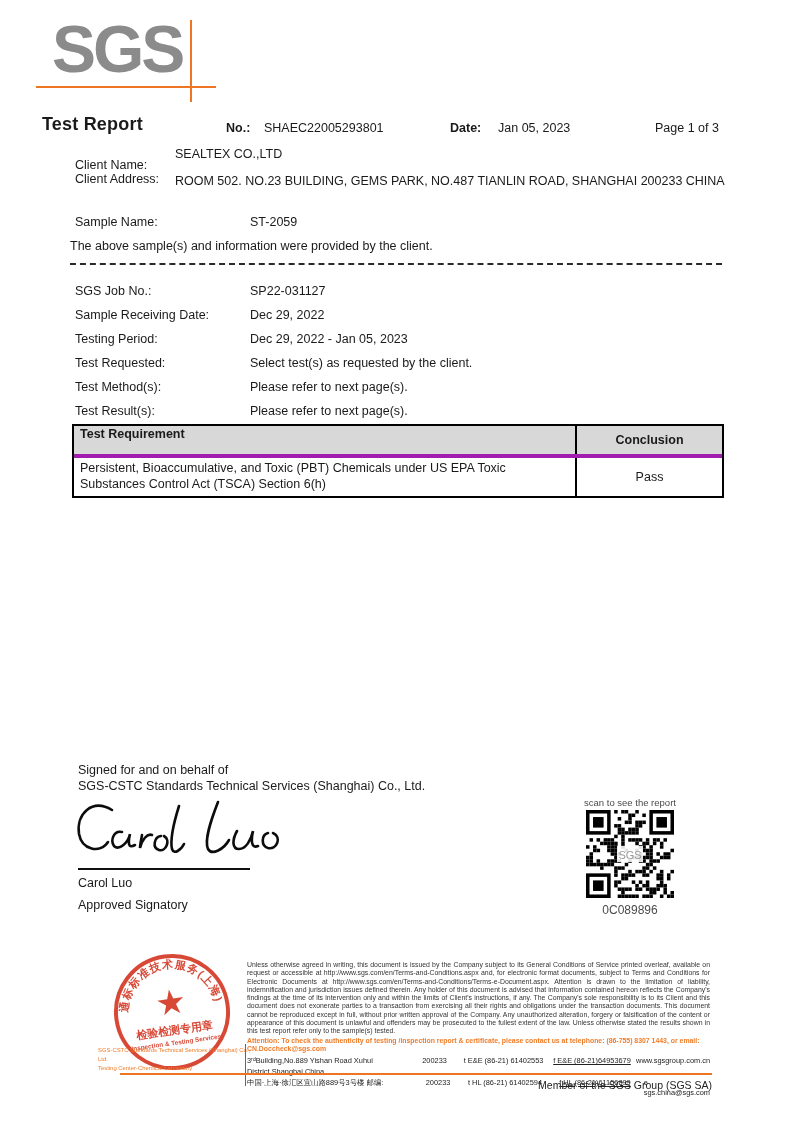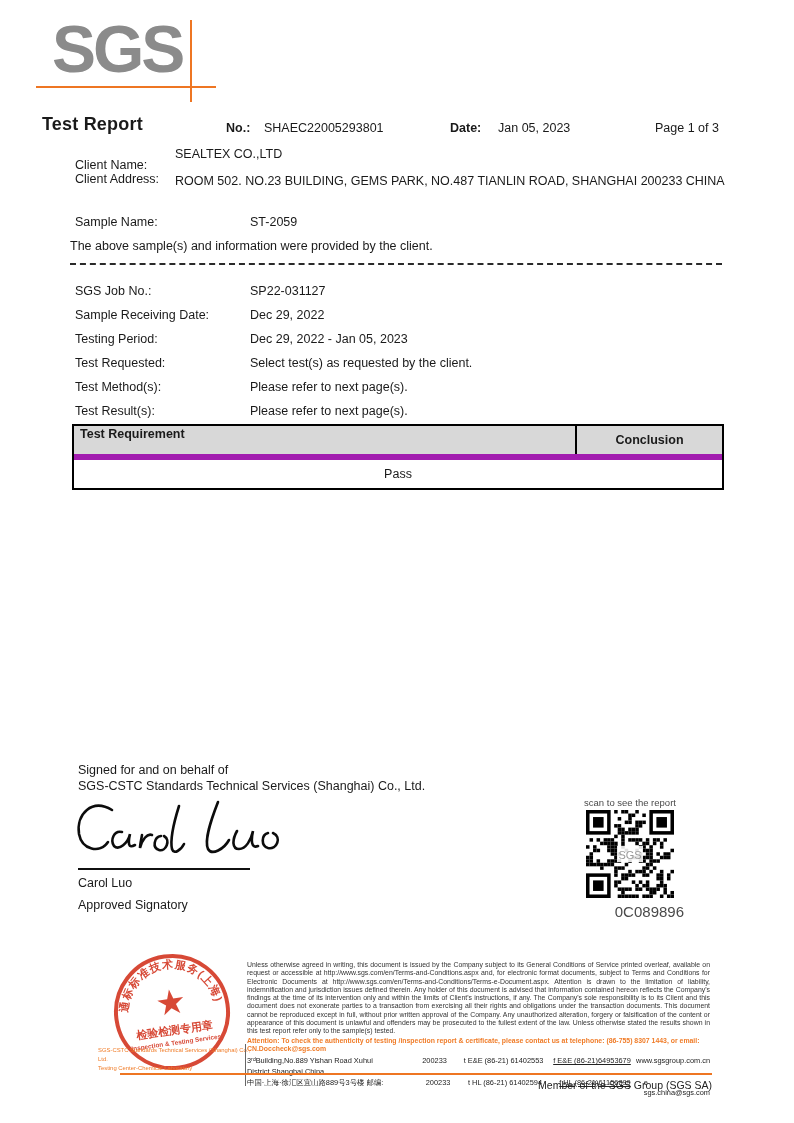--- a/index.html
+++ b/index.html
@@ -19,32 +19,32 @@
   .h12  { font-size:12.5px; }
   .bold { font-weight:bold; }
   
   .lbl { font-size:12.5px; }
   .val { font-size:12.5px; }
   .addr-val { width:552px; line-height:1.55; }
   .dashed-sep { left:70px; top:263px; width:652px; border-top:2px dashed #2a2a2a; }
   
   .tbl { left:72px; top:424px; width:652px; border:2px solid #000; }
   .tbl-row { display:flex; }
-  .tbl-head { background:#d8d8d8; border-bottom:6px solid #a21caf; }
+  .tbl-head { background:#d8d8d8; border-bottom:4px solid #a21caf; }
   .tc1 { width:503px; border-right:2px solid #000; padding:1px 6px 2px 6px; font-size:12.5px; }
   .tc2 { flex:1; padding:7px 6px; font-size:12.5px; display:flex; align-items:center; justify-content:center; text-align:center; }
   .tbl-head .tc1, .tbl-head .tc2 { font-weight:bold; }
   .tbl-body .tc1 { line-height:1.3; padding-top:2px; padding-bottom:3px; }
   
   .sig-svg path { fill:none; stroke:#0c0c0c; stroke-width:2.6; stroke-linecap:round; }
   .sig-line { left:78px; top:868px; width:172px; height:2px; background:#101010; }
   
   .qr-wrap { left:576px; top:797px; width:108px; text-align:center; }
   .qr-label { font-size:9.5px; color:#4a4a4a; margin-bottom:2px; }
-  .qr-code-label { font-size:15px; color:#4a4a4a; margin-top:1px;text-align:right; }
+  .qr-code-label { font-size:12px; color:#4a4a4a; margin-top:1px; }
   
   .legal-wrap { left:247px; top:961px; width:463px; }
   .legal { font-size:6.9px; line-height:1.2; text-align:justify; color:#333; }
   .attention { font-size:6.9px; line-height:1.2; color:#f07c28; font-weight:bold; margin-top:1px; }
   .addr-table { margin-top:3px; }
   .addr-row { display:flex; font-size:7.4px; color:#222; line-height:1.45; }
   .ac-addr { width:186px; } .ac-post { width:44px; } .ac-tel { width:95px; } .ac-fax { width:88px;text-decoration:underline; } .ac-web { flex:1; }
   .footer-vline { left:245px; top:1044px; width:1px; height:42px; background:#666; }
   .footer-hline { left:120px; top:1073px; width:592px; height:2px; background:#ee7623; }
   .member { left:400px; top:1079px; width:312px; text-align:right; font-size:10.5px; color:#222; }
@@ -91,20 +91,21 @@
   <div class="abs val" style="left:250px; top:380px;">Please refer to next page(s).</div>
   <div class="abs lbl" style="left:75px; top:404px;">Test Result(s):</div>
   <div class="abs val" style="left:250px; top:404px;">Please refer to next page(s).</div>
 
   <div class="abs tbl">
     <div class="tbl-row tbl-head">
       <div class="tc1">Test Requirement</div>
       <div class="tc2">Conclusion</div>
     </div>
     <div class="tbl-row tbl-body">
+      <div class="tc1">Persistent, Bioaccumulative, and Toxic (PBT) Chemicals under US EPA Toxic Substances Control Act (TSCA) Section 6(h)</div>
       <div class="tc2">Pass</div>
     </div>
   </div>
 
   <div class="abs val" style="left:78px; top:763px;">Signed for and on behalf of</div>
   <div class="abs val" style="left:78px; top:779px;">SGS-CSTC Standards Technical Services (Shanghai) Co., Ltd.</div>
   <svg class="abs sig-svg" style="left:72px; top:794px;" width="210" height="74" viewBox="0 0 210 74">
     <path d="M40 16 C20 4 4 20 7 40 C10 56 28 60 36 48"></path>
     <path d="M50 38 C42 36 38 46 42 52 C47 57 56 49 58 40 C56 49 56 55 63 51"></path>
     <path d="M70 41 C69 47 68 51 68 54 C70 46 75 39 80 41"></path>

